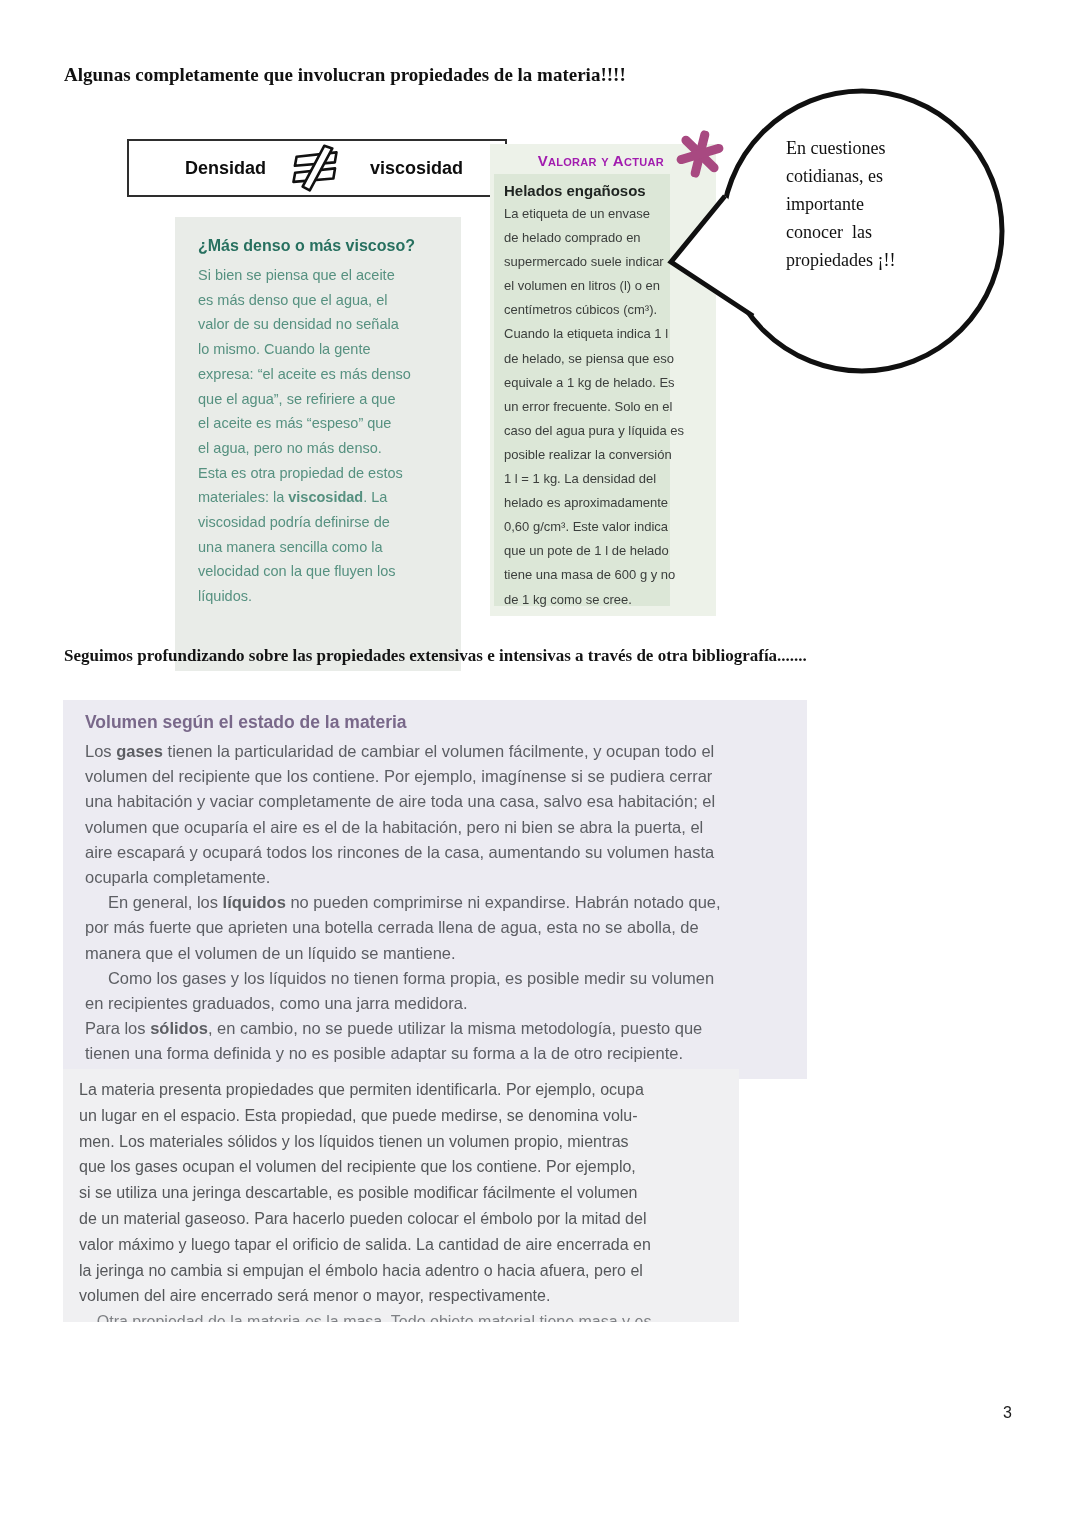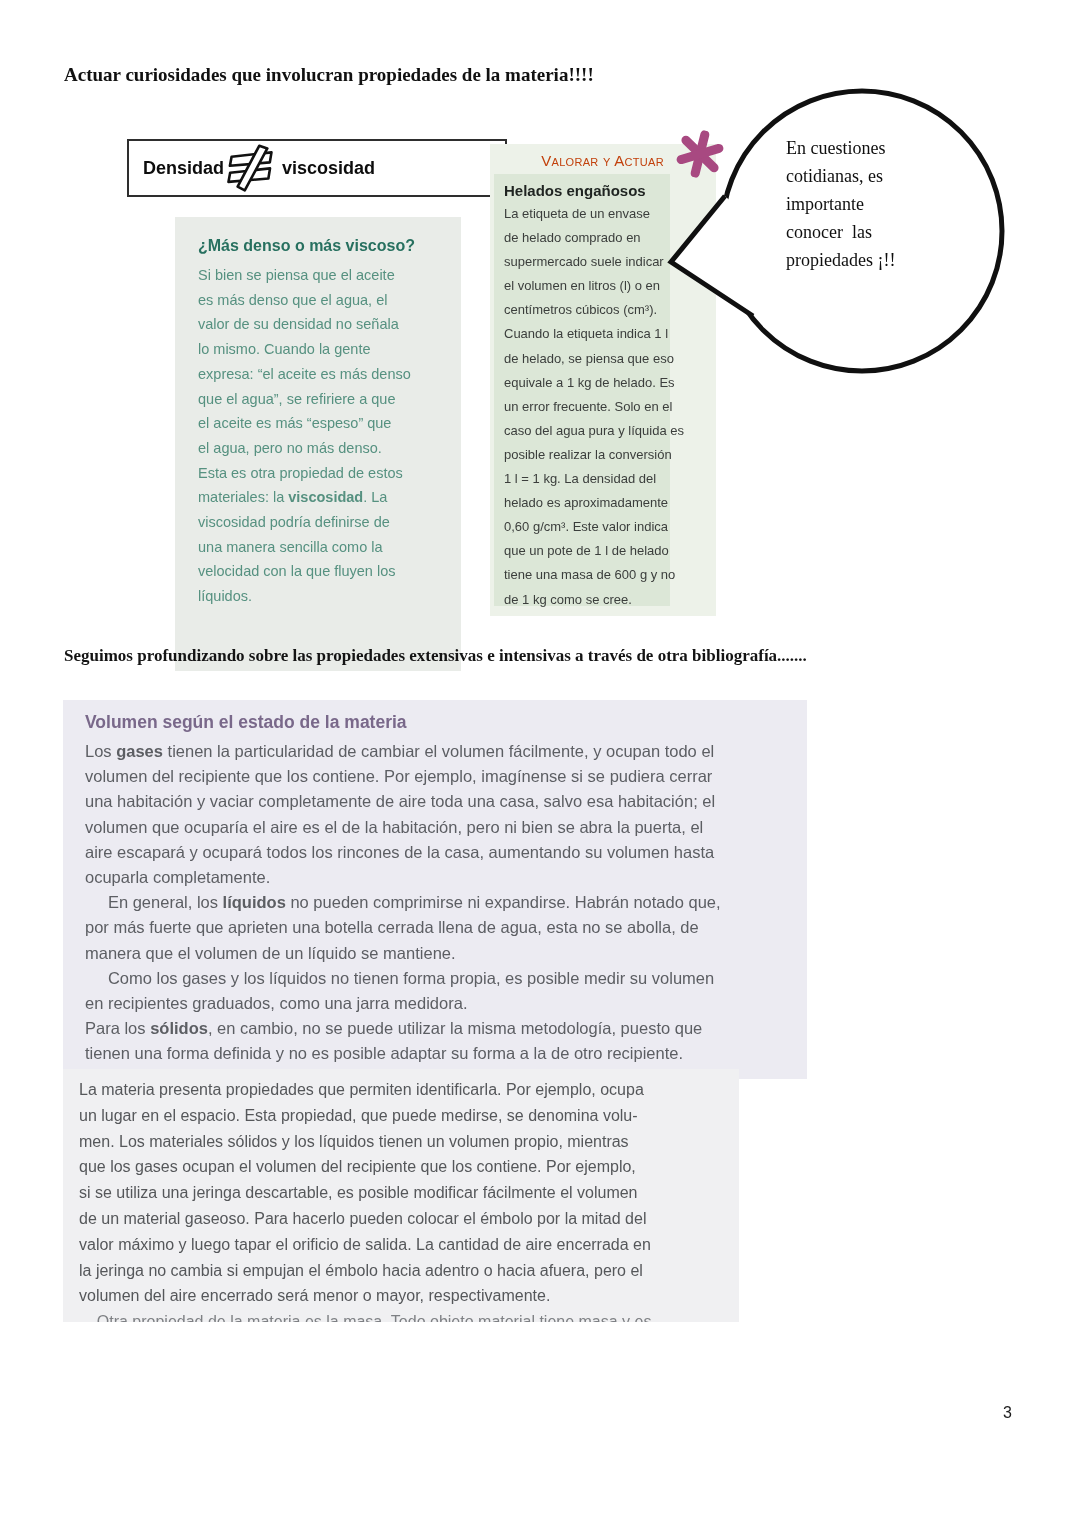--- a/index.html
+++ b/index.html
@@ -9,42 +9,42 @@
   }
   .abs{position:absolute;}
   
   .doc-title{
     left:64px;top:64px;width:900px;
     font-family:"Liberation Serif",serif;font-weight:bold;font-size:19px;color:#111;
   }
   
   .density-box{
     left:127px;top:139px;width:380px;height:58px;border:2px solid #2e2e2e;background:#fff;
-    display:flex;align-items:center;justify-content:flex-start;padding-left:14px;box-sizing:border-box;gap:1px;
+    display:flex;align-items:center;justify-content:center;padding-left:14px;box-sizing:border-box;gap:24px;
   }
   .density-word{font-size:18px;font-weight:bold;color:#0d0d0d;}
   .neq-icon{width:56px;height:50px;transform:rotate(-2deg);}
   
   .panel-denso{
     left:175px;top:217px;width:286px;height:454px;background:#e9ece8;
     padding:20px 14px 0 23px;box-sizing:border-box;
   }
   .panel-denso h3{
     margin:0 0 8px 0;font-size:16px;font-weight:bold;color:#27705f;
   }
   .denso-lines .tline{
     font-size:14.5px;color:#569180;line-height:24.7px;white-space:pre;
   }
   
   .panel-valorar{
     left:490px;top:144px;width:226px;height:472px;background:#edf2e9;
   }
   .valorar-header{
     position:absolute;top:8px;right:52px;
-    font-variant:small-caps;font-weight:normal;font-size:15px;letter-spacing:.3px;color:#c2410c;white-space:nowrap;
+    font-variant:small-caps;font-weight:bold;font-size:15px;letter-spacing:.3px;color:#a21caf;white-space:nowrap;
   }
   .asterisk-wrap{position:absolute;top:-14px;right:-8px;width:48px;height:48px;transform:rotate(14deg);}
   .valorar-body{
     position:absolute;left:4px;top:30px;width:176px;height:432px;background:#dce7d7;
     padding:8px 0 0 10px;box-sizing:border-box;
   }
   .valorar-body h4{margin:0 0 3px 0;font-size:15px;font-weight:bold;color:#1f2421;}
   .valorar-lines .tline{
     font-size:13px;color:#3b3e3c;line-height:24.1px;white-space:pre;
   }
@@ -82,21 +82,21 @@
   }
   
   .page-number{left:1003px;top:1404px;font-size:16px;color:#1c1c1c;}
   b{font-weight:bold;color:inherit;}
 </style>
 </head>
 <body>
 
 <div class="page">
 
-  <div class="abs doc-title">Actuar curiosidades que involucran propiedades de la materia!!!!</div>
+  <div class="abs doc-title">Algunas completamente que involucran propiedades de la materia!!!!</div>
 
   <div class="abs density-box">
     <span class="density-word">Densidad</span>
     <span class="neq-icon">
       <svg viewBox="0 0 56 50" width="56" height="50">
         <g fill="#ffffff" stroke="#111111" stroke-width="2.6" stroke-linejoin="round">
           <path d="M7 13 L47 10 L45 20 L5 22 Z"></path>
           <path d="M5 29 L45 26 L43 36 L3 38 Z"></path>
           <path d="M35 3 L43 6 L19 47 L12 43 Z"></path>
         </g>

